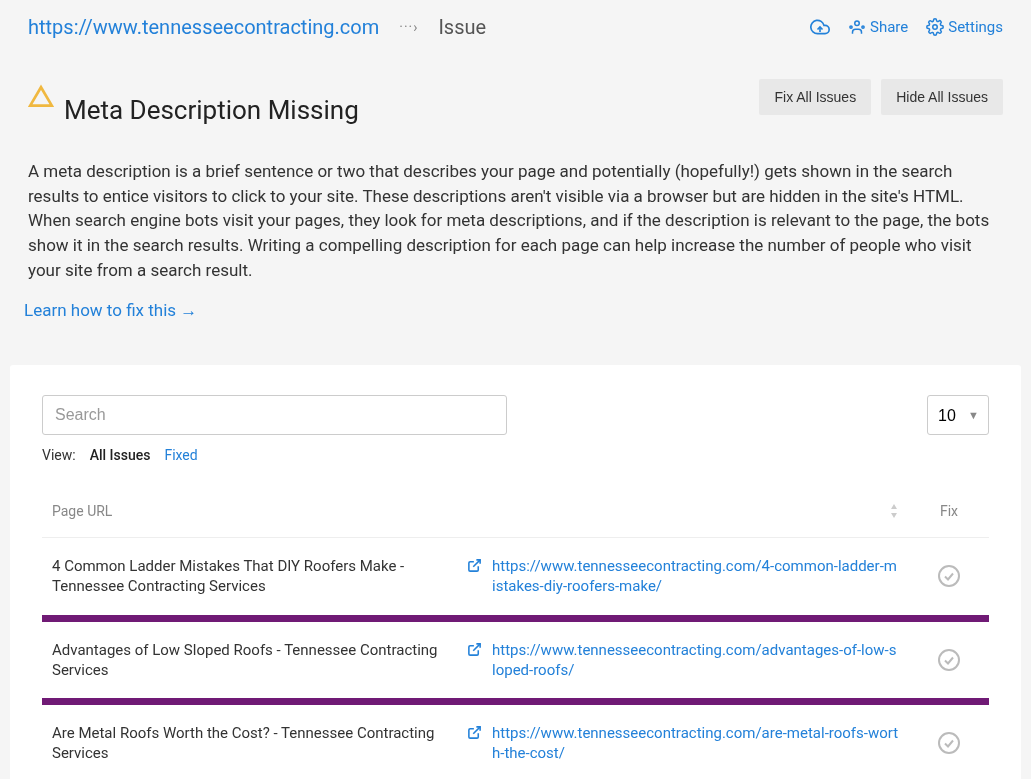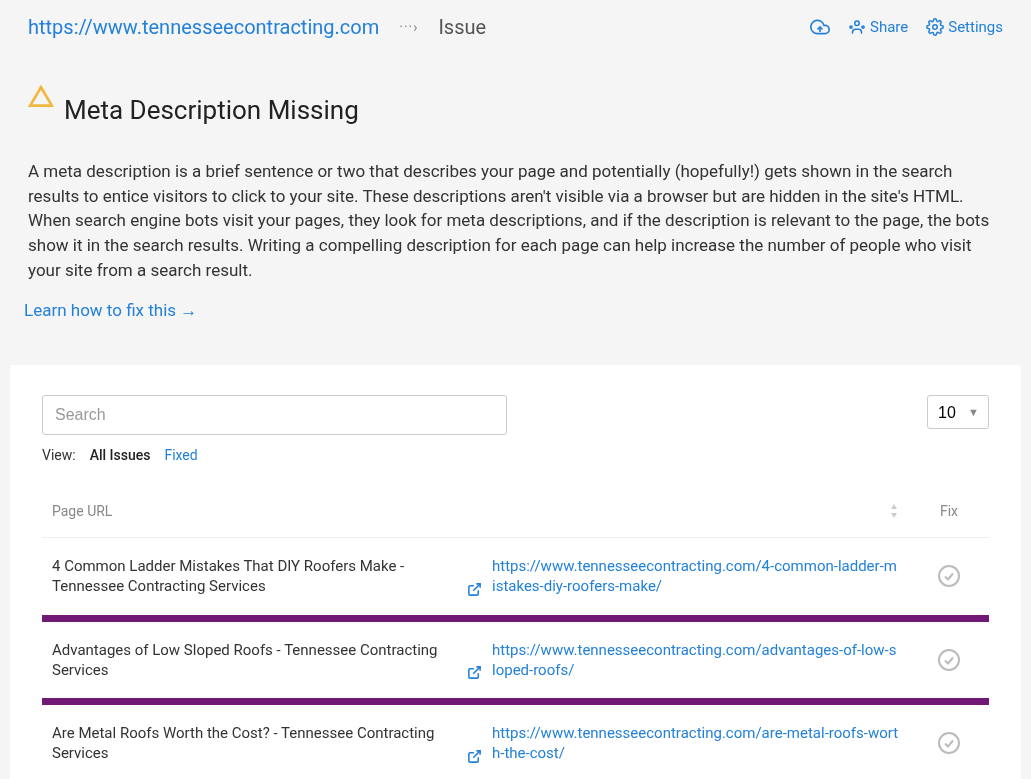--- a/index.html
+++ b/index.html
@@ -138,21 +138,21 @@
     .view-active {
       color: #222;
       font-weight: 500;
     }
     .view-link {
       color: #2381d9;
       cursor: pointer;
     }
     .page-size-select {
       width: 62px;
-      height: 34px;
+      height: 40px;
       border: 1px solid #ccc;
       border-radius: 3px;
       padding: 0 10px;
       font-size: 16px;
       background: #fff;
       appearance: none;
       cursor: pointer;
       position: relative;
     }
     .select-wrapper {
@@ -208,21 +208,21 @@
     }
     .cell-title {
       width: 415px;
       color: #333;
       padding-right: 20px;
       line-height: 1.35;
     }
     .cell-url {
       flex: 1;
       display: flex;
-      align-items: flex-end;
+      align-items: flex-start;
       gap: 10px;
       padding-right: 20px;
       line-height: 1.35;
     }
     .cell-url a {
       color: #2381d9;
       text-decoration: none;
       word-break: break-all;
     }
     .external-link-icon {
@@ -278,20 +278,24 @@
     </div>
   </div>
 
   <div class="title-row">
     <div class="title-group">
       <svg width="26" height="26" viewBox="0 0 24 24" fill="none" stroke="#f0b840" stroke-width="2.5">
           <path d="M12 3 L22 20 L2 20 Z"></path>
         </svg>
       <h1 class="page-title">Meta Description Missing</h1>
     </div>
+    <div class="title-buttons">
+      <button class="btn-secondary">Fix All Issues</button>
+      <button class="btn-secondary">Hide All Issues</button>
+    </div>
   </div>
 
   <p class="description">A meta description is a brief sentence or two that describes your page and potentially (hopefully!) gets shown in the search results to entice visitors to click to your site. These descriptions aren't visible via a browser but are hidden in the site's HTML. When search engine bots visit your pages, they look for meta descriptions, and if the description is relevant to the page, the bots show it in the search results. Writing a compelling description for each page can help increase the number of people who visit your site from a search result.</p>
 
   <a class="learn-link">Learn how to fix this →</a>
 
   <div class="panel">
     <div class="panel-controls">
       <div class="panel-left">
         <input type="text" class="search-input" placeholder="Search" style="">

